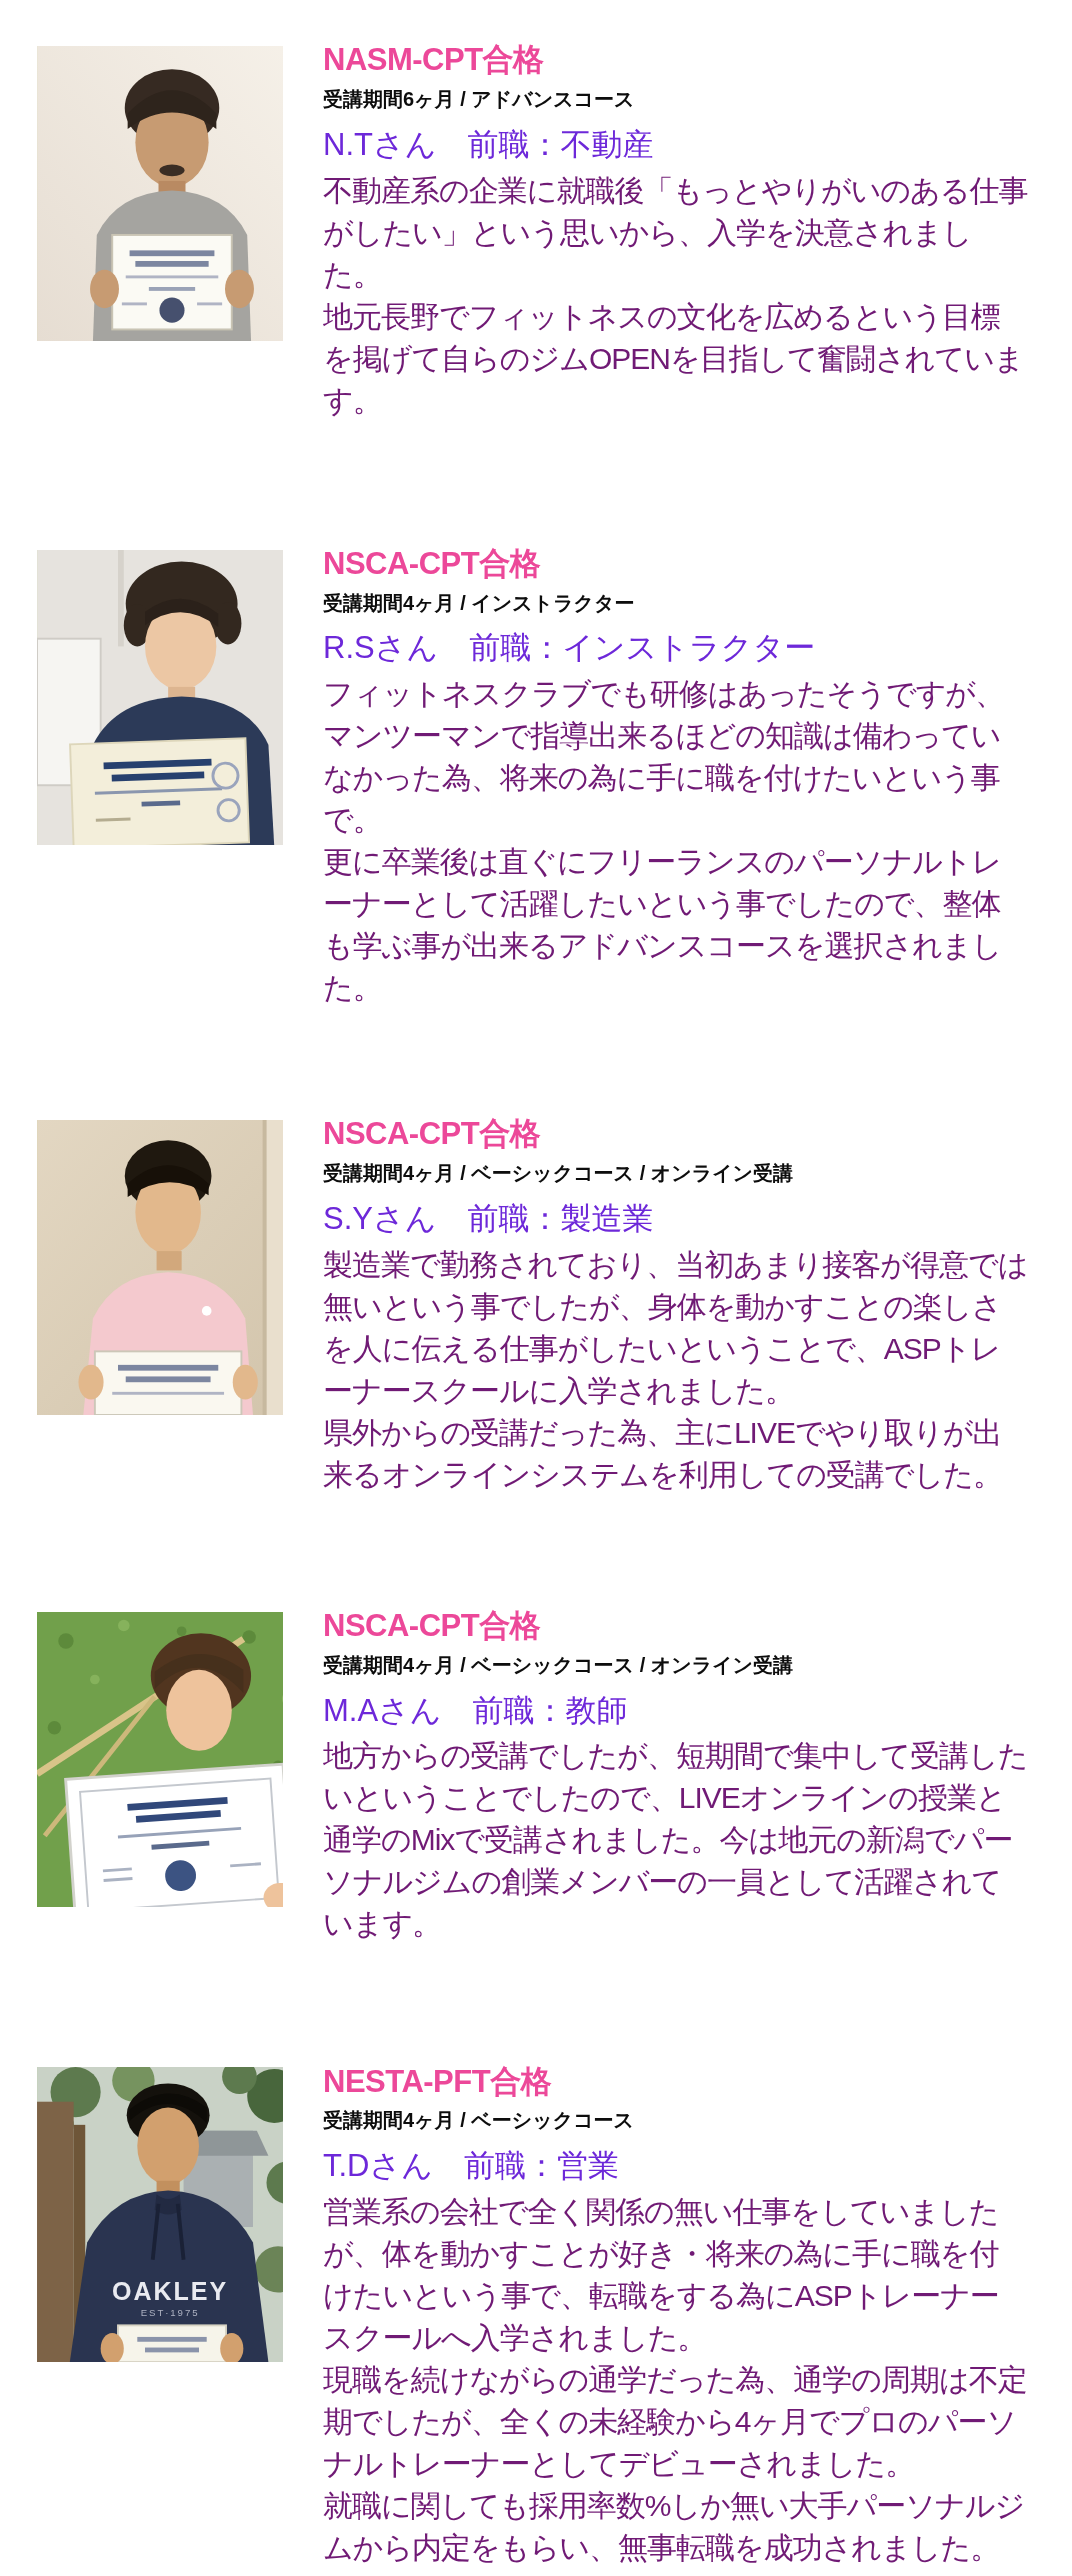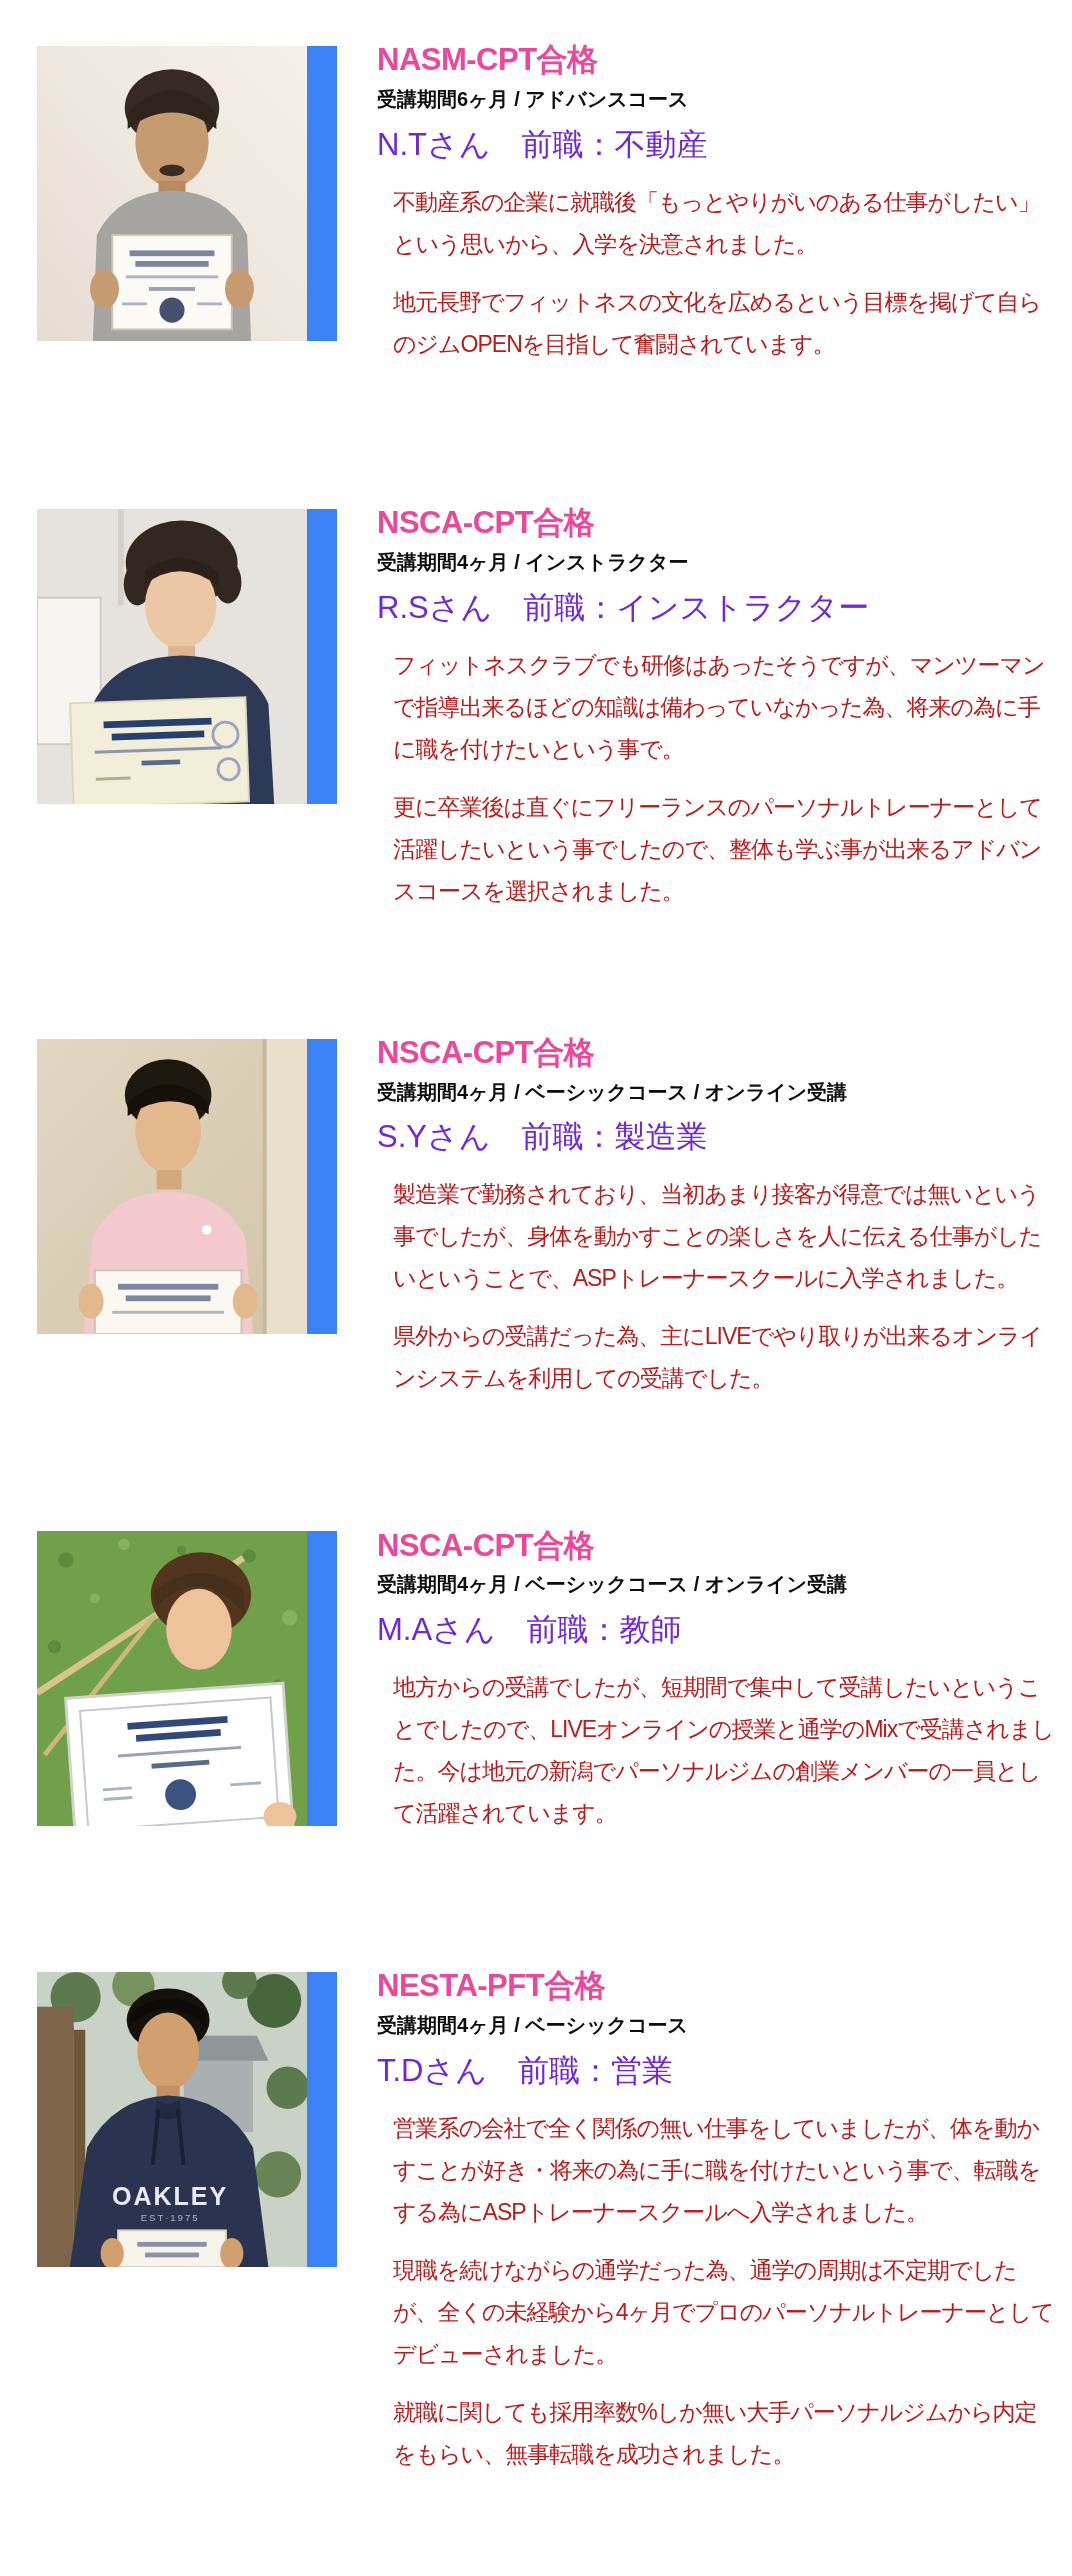--- a/index.html
+++ b/index.html
@@ -5,28 +5,28 @@
   html,body{margin:0;padding:0;background:#ffffff;}
   body{font-family:"Liberation Sans","DejaVu Sans",sans-serif;color:#1b1b1b;}
   .page{width:1073px;min-height:2576px;margin:0;background:#fff;box-sizing:border-box;
         padding:46px 0 52px 37px;}
   .section{display:flex;align-items:flex-start;}
   .sec-1{margin-bottom:128px;}
   .sec-2{margin-bottom:111px;}
   .sec-3{margin-bottom:116px;}
   .sec-4{margin-bottom:122px;}
   .sec-5{margin-bottom:0;}
-  .photo{width:300px;height:295px;flex:none;overflow:hidden;background:#3b82f6;}
+  .photo{width:246px;height:295px;flex:none;overflow:hidden;background:#84cc16;}
   .photo svg{display:block;width:270px;height:295px;}
   .content{margin-left:40px;width:705px;margin-top:-5.8px;}
   h3.title{font-size:31px;line-height:39px;font-weight:700;margin:0 0 2.9px 0;color:#ec4899;
            letter-spacing:-0.5px;}
   .subtitle{font-size:20px;line-height:35px;font-weight:700;margin:0 0 7.7px 0;color:#0d0d0d;}
   .person{font-size:31px;line-height:40px;font-weight:400;margin:0 0 4.8px 0;color:#6d28d9;}
-  .body p{font-size:23px;line-height:42px;letter-spacing:-1px;margin:16px;color:#b91c1c;
+  .body p{font-size:30px;line-height:42px;letter-spacing:-1px;margin:0;color:#701a75;
           word-break:normal;overflow-wrap:break-word;}
 </style>
 </head>
 <body>
 
 <div class="page">
 
   <div class="section sec-1">
     <figure class="photo" style="margin:0">
       <svg viewBox="0 0 280 306">

